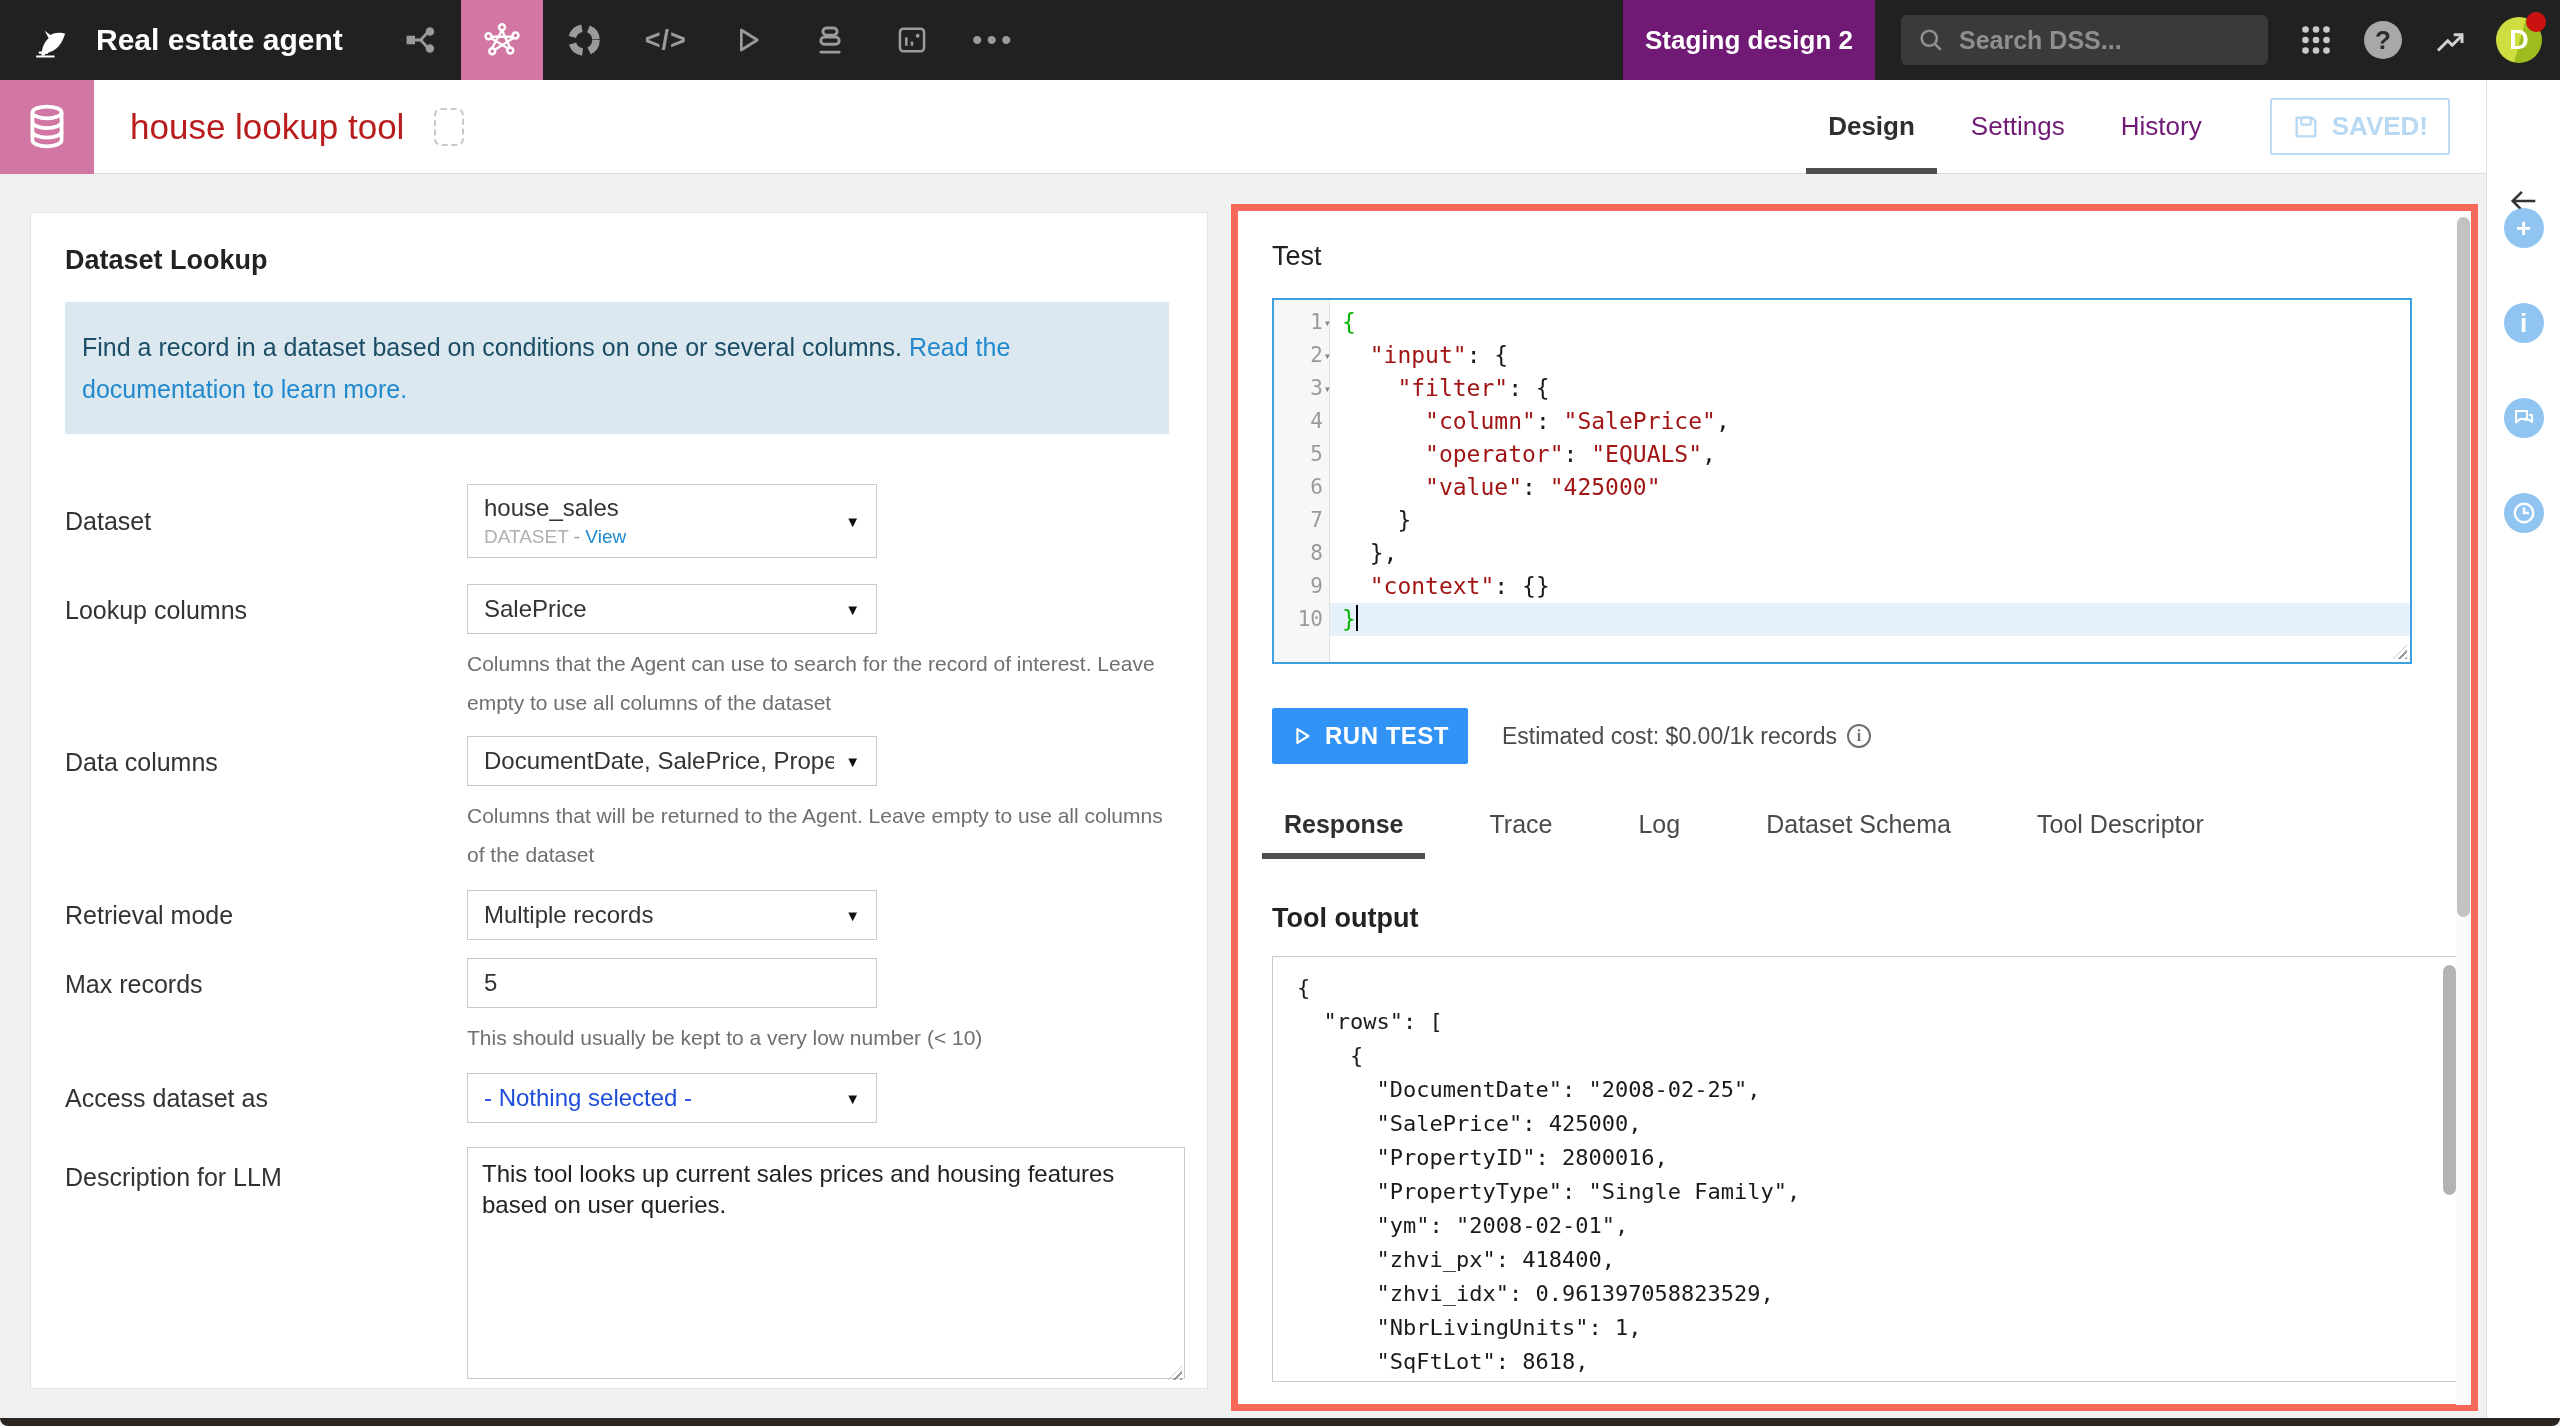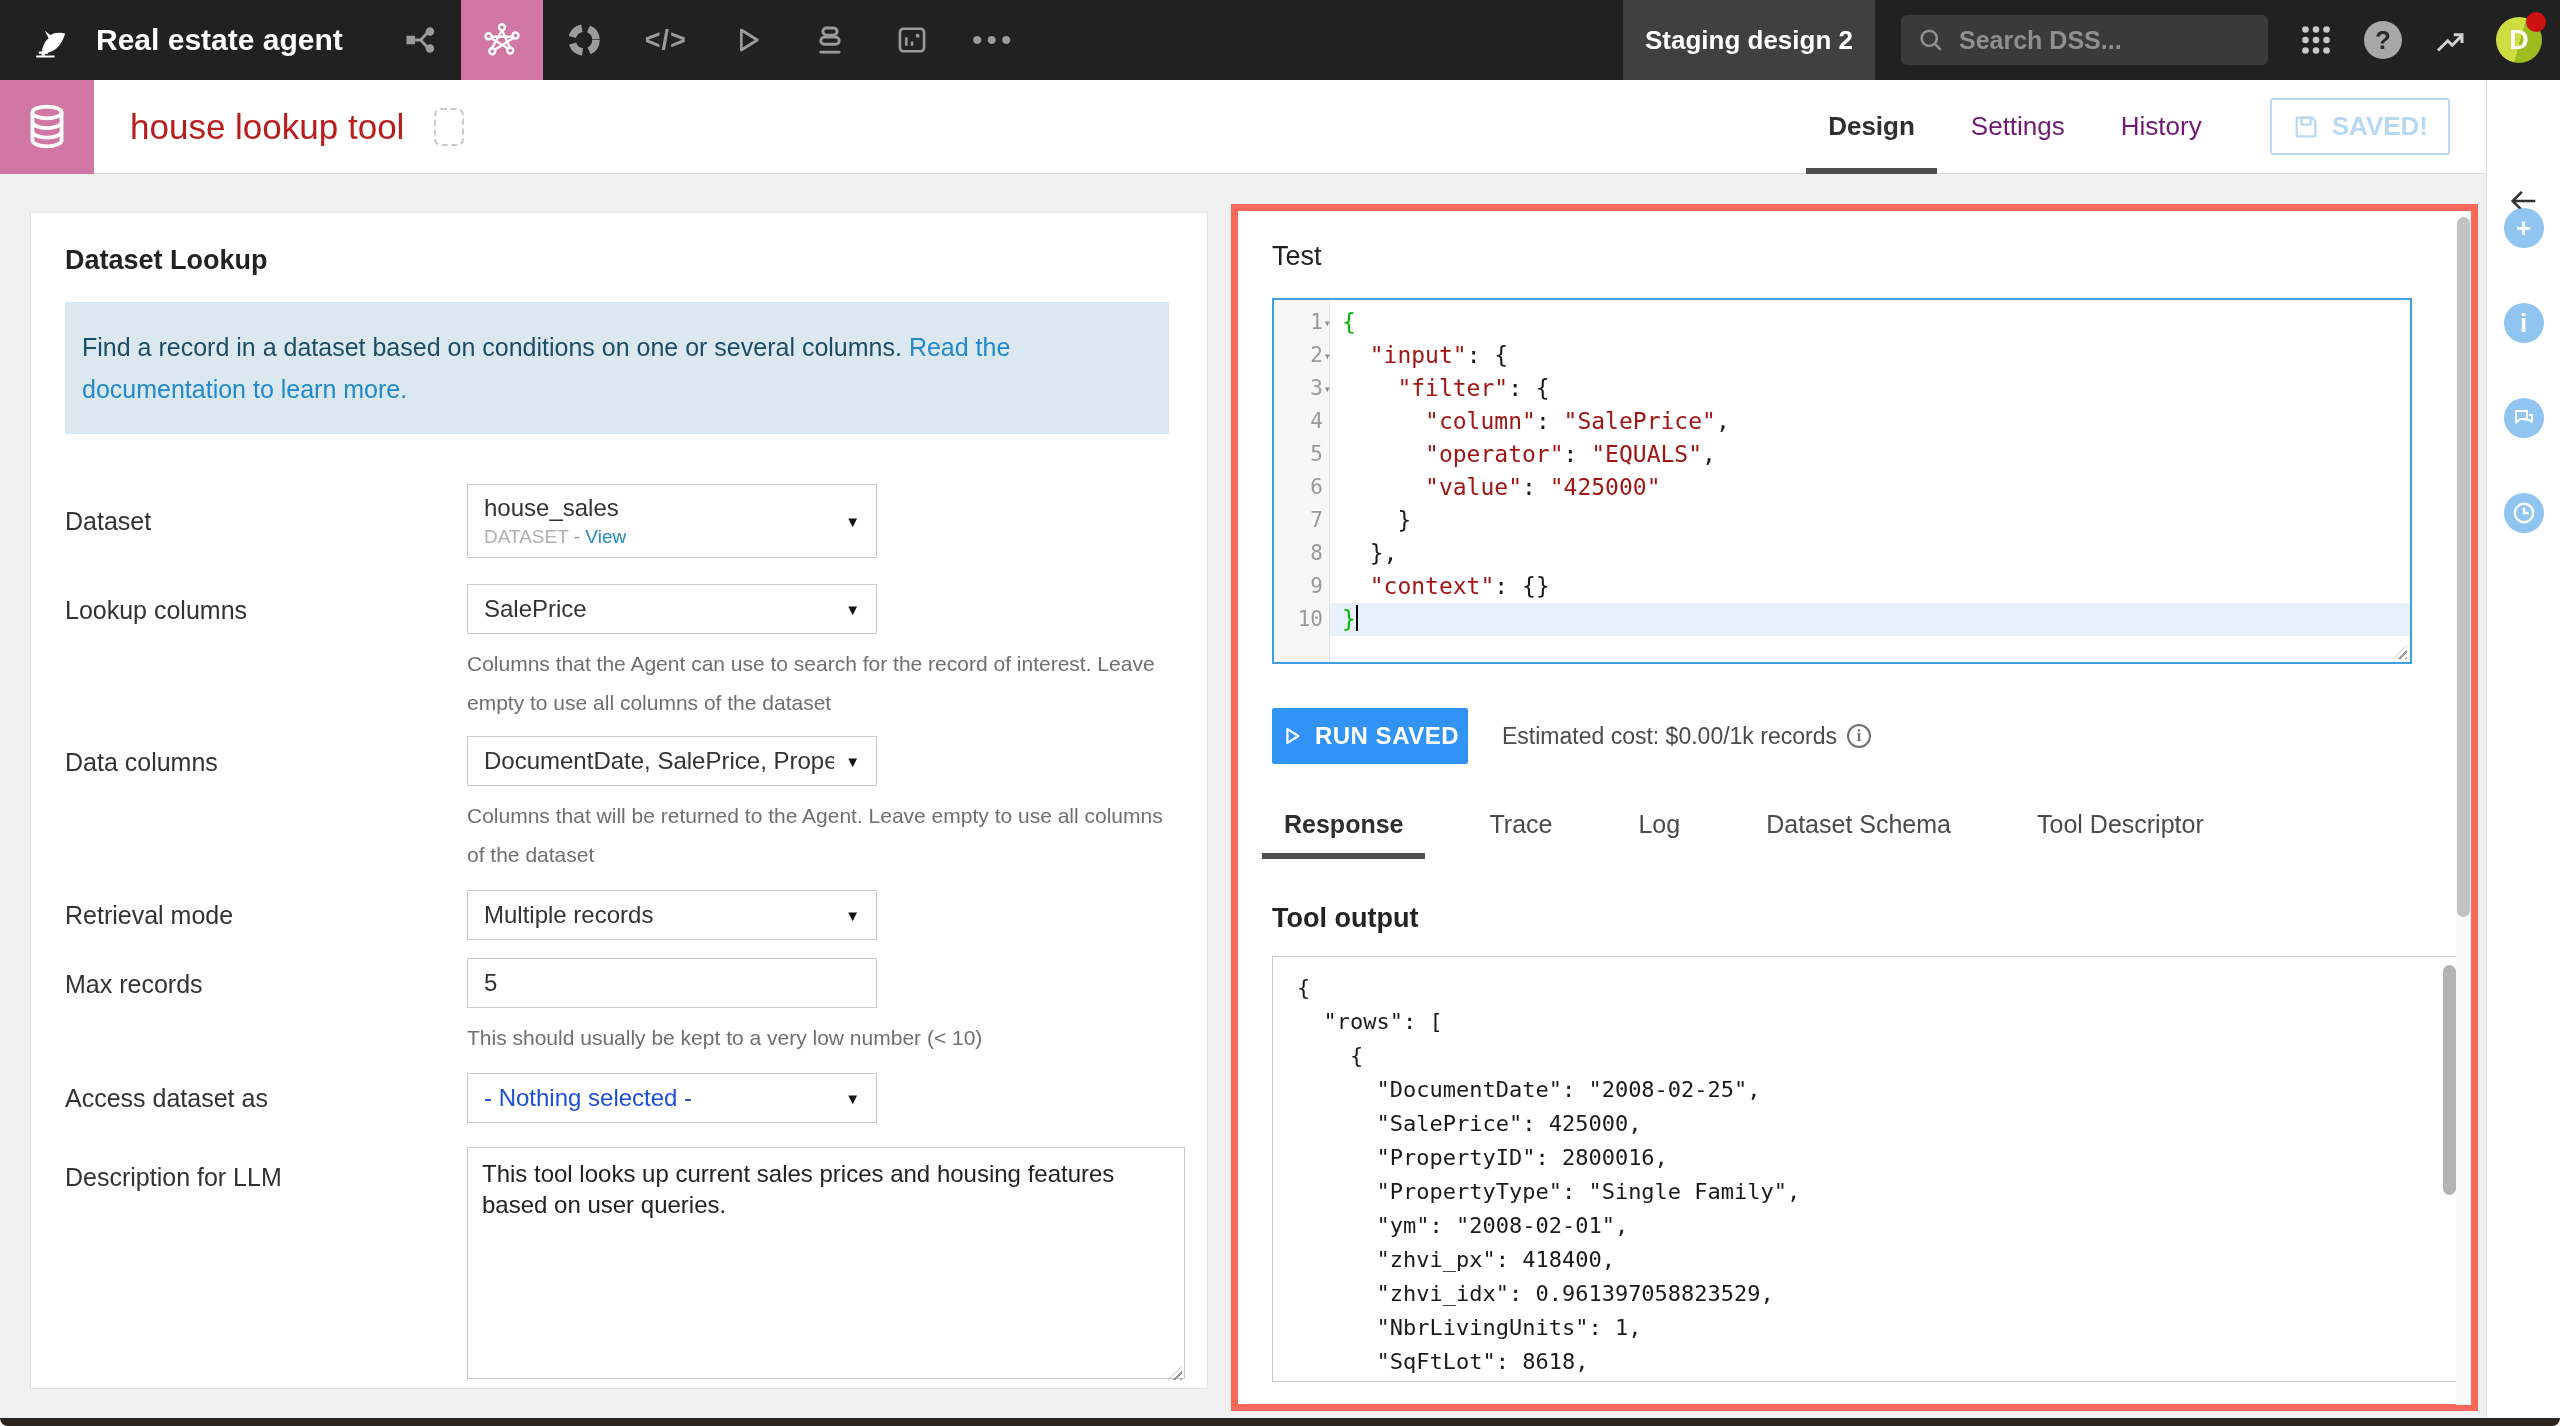--- a/index.html
+++ b/index.html
@@ -10,21 +10,21 @@
   .topbar { position:absolute; left:0; top:0; width:2560px; height:80px;
             background:#212121; display:flex; align-items:center; }
   .logo { margin-left:26px; width:44px; height:44px; display:flex; align-items:center; justify-content:center; }
   .app-title { color:#fff; font-size:30px; font-weight:bold; margin-left:26px; white-space:nowrap; }
   .navtiles { display:flex; height:80px; margin-left:36px; }
   .navtile { width:82px; height:80px; display:flex; align-items:center; justify-content:center; cursor:pointer; }
   .navtile.active { background:#d276a4; }
   .nav-code { color:#9b9b9b; font-size:27px; font-weight:bold; letter-spacing:1px; }
   .nav-dots { color:#9b9b9b; font-size:30px; letter-spacing:4px; }
   .tb-spacer { flex:1; }
-  .env-tile { height:80px; background:#404040; color:#fff; font-size:26px; font-weight:bold;
+  .env-tile { height:80px; background:#701a75; color:#fff; font-size:26px; font-weight:bold;
               display:flex; align-items:center; padding:10px 22px; white-space:nowrap; cursor:pointer; }
   .searchbox { margin-left:26px; width:367px; height:50px; background:#3a3a3a; border-radius:6px;
                display:flex; align-items:center; padding:0 16px; }
   .searchbox input { background:transparent; border:none; outline:none; color:#cfcfcf;
                      font-size:25px; margin-left:14px; width:280px; font-family:"Liberation Sans",sans-serif;font-weight:bold; }
   .searchbox input::placeholder { color:#8f8f8f; }
   .tb-icon { margin-left:30px; display:flex; align-items:center; justify-content:center; cursor:pointer; }
   .help-circle { width:38px; height:38px; border-radius:50%; background:#a8a8a8; color:#2b2b2b;
                  font-size:26px; font-weight:bold; display:flex; align-items:center; justify-content:center; }
   .avatar { position:relative; width:46px; height:46px; border-radius:50%; margin:0 18px 0 28px;
@@ -399,21 +399,21 @@
           <div class="cline"><span class="tok-k">  "context"</span><span class="tok-p">: </span><span class="tok-p">{}</span></div>
           <div class="cline activeline"><span class="tok-mb">}</span><span class="caret-bar"></span></div>
         </div>
     </div>
 
     <div class="runrow">
       <button class="runbtn">
         <svg width="22" height="22" viewBox="0 0 24 24" fill="none" stroke="#fff" stroke-width="2.4">
           <path d="M7 4.5 19 12 7 19.5z" stroke-linejoin="round"></path>
         </svg>
-        <span>RUN SAVED</span>
+        <span>RUN TEST</span>
       </button>
       <div class="cost">
         <span>Estimated cost: $0.00/1k records</span>
         <span class="info-i">i</span>
       </div>
     </div>
 
     <div class="ttabs" id="test-tabs">
         <div class="ttab active">Response</div>
         <div class="ttab">Trace</div>

